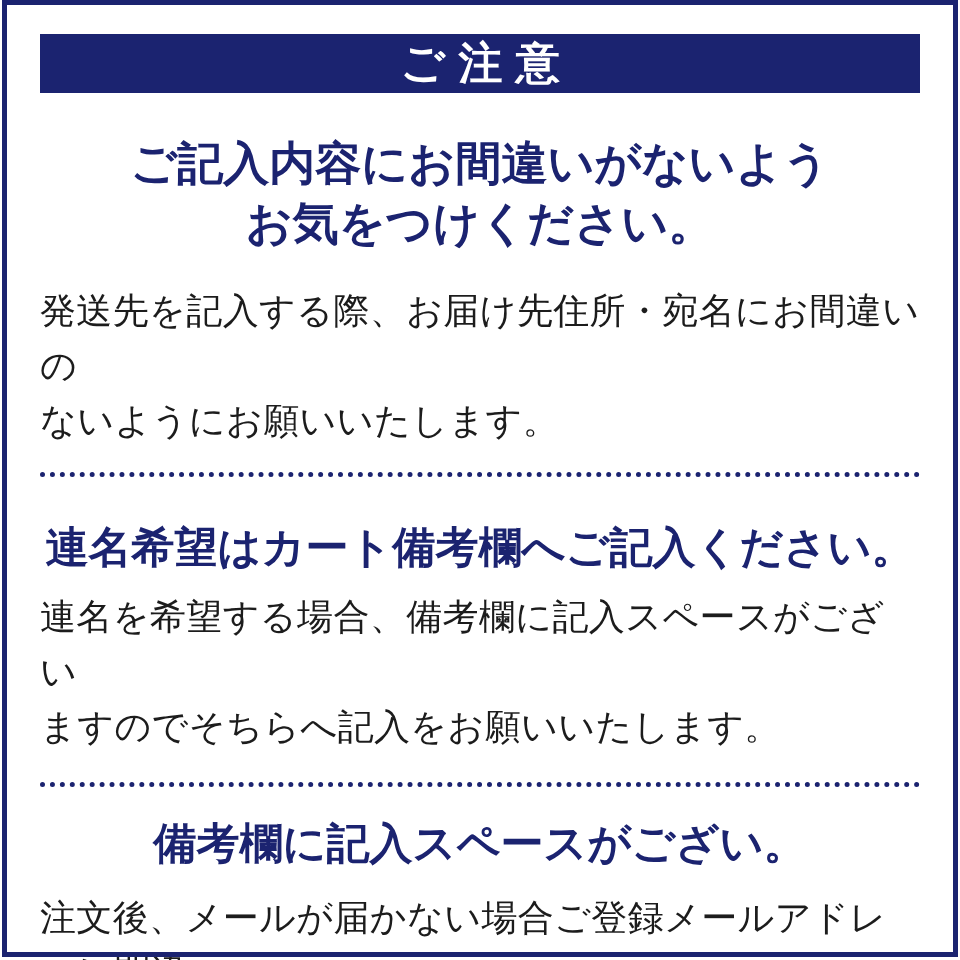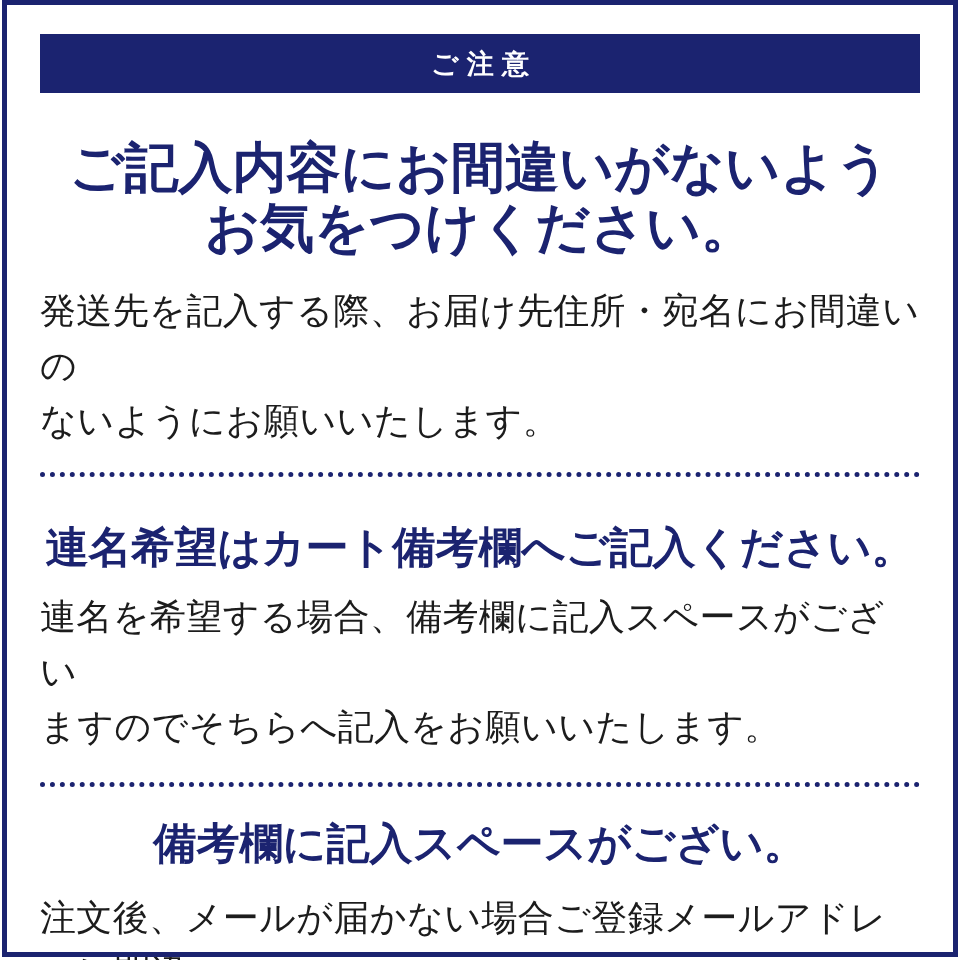--- a/index.html
+++ b/index.html
@@ -31,37 +31,38 @@
     padding-top: 34px;
   }
   .header-bar {
     width: 880px; height: 59px;
     margin: 0 auto;
     background: var(--navy);
     display: flex; align-items: center; justify-content: center;
   }
   .header-bar .title {
     color: #ffffff;
-    font-size: 27px;
+    font-size: 44px;
     font-weight: 700;
     letter-spacing: 0.30em;
     text-indent: 0.30em;
     white-space: nowrap;
     text-align: right;
   }
   .section-heading {
     color: var(--navy);
     font-weight: 700;
     text-align: center;
     white-space: pre-line;
   }
   .heading-lg {
     margin-top: 44px;
-    font-size: 54px;
+    font-size: 46px;
     line-height: 60px;
+    font-family: Liberation Mono, monospace;
   }
   .heading-md {
     font-size: 43px;
     line-height: 52px;
   }
   .section-body {
     width: 880px;
     margin: 0 auto;
     color: var(--body-text);
     font-size: 36px;

